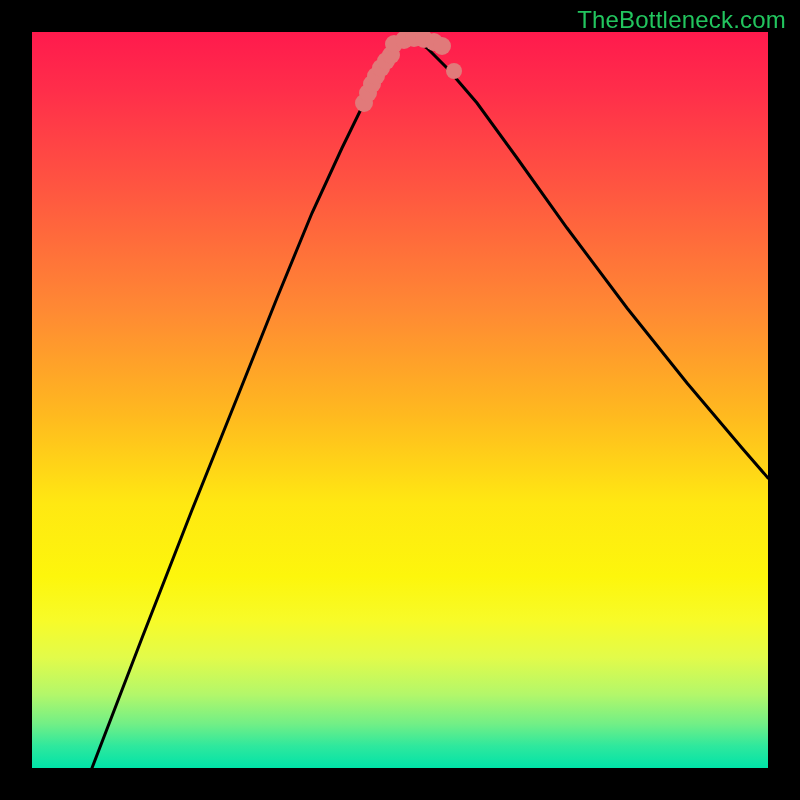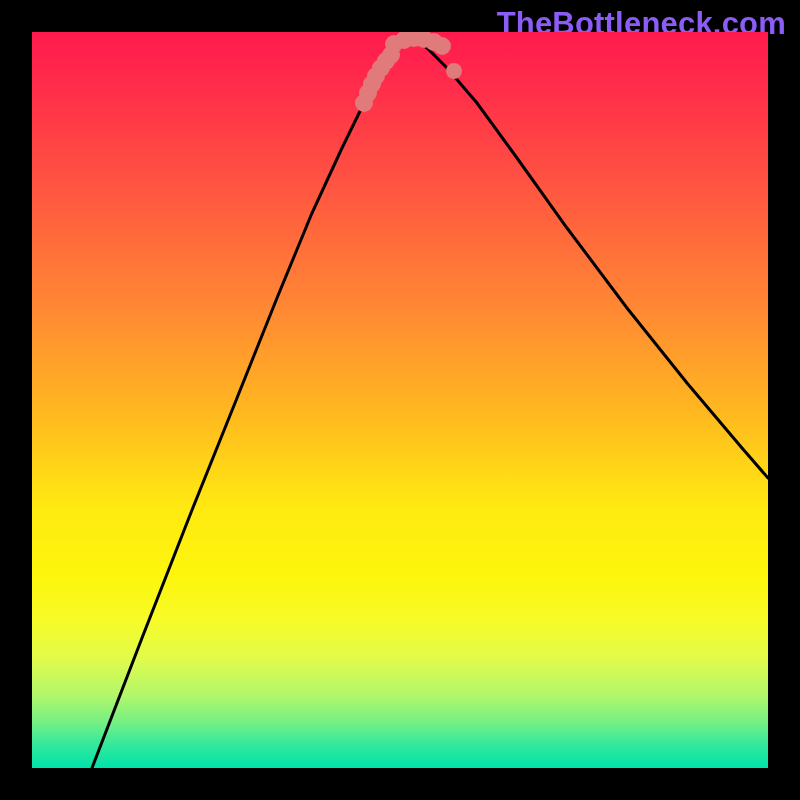--- a/index.html
+++ b/index.html
@@ -44,23 +44,23 @@
       #b3f76a 90%,
       #72ef86 94%,
       #2fe89d 97%,
       #00e3a8 100%
     );
   }
   .watermark {
     position: absolute;
     top: 6px;
     right: 14px;
-    color: #8b5cf6;
-    font-size: 31px;
-    font-weight: 700;
+    color: #22c55e;
+    font-size: 24px;
+    font-weight: 400;
     letter-spacing: 0.2px;
     font-family: Arial, sans-serif;
   }
   svg.curves {
     position: absolute;
     inset: 0;
   }
 </style>
 </head>
 <body>

